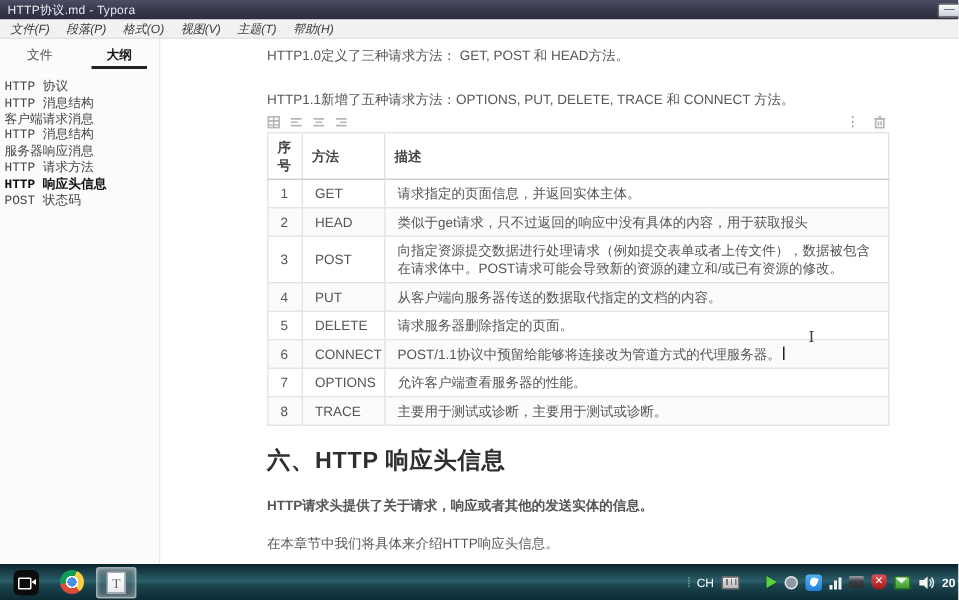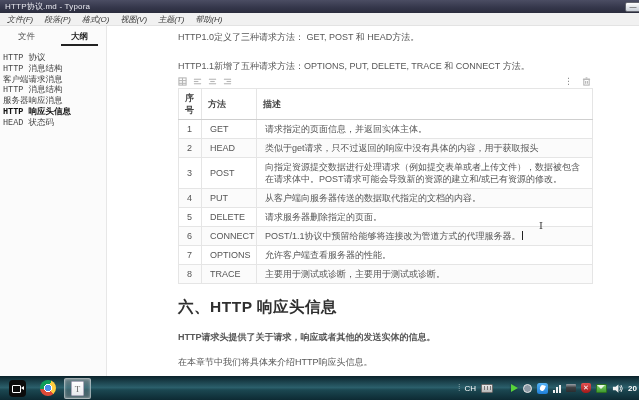--- a/index.html
+++ b/index.html
@@ -112,22 +112,23 @@
       <div class="sb-tabs">
         <div class="sb-tab"><span>文件</span></div>
         <div class="sb-tab active"><span>大纲</span></div>
       </div>
       <div class="outline">
         <div class="outline-item">HTTP 协议</div>
         <div class="outline-item">HTTP 消息结构</div>
         <div class="outline-item">客户端请求消息</div>
         <div class="outline-item">HTTP 消息结构</div>
         <div class="outline-item">服务器响应消息</div>
+        <div class="outline-item">HTTP 请求方法</div>
         <div class="outline-item active">HTTP 响应头信息</div>
-        <div class="outline-item">HEAD 状态码</div>
+        <div class="outline-item">POST 状态码</div>
       </div>
     </div>
 
     <div class="content">
       <p class="p1">HTTP1.0定义了三种请求方法： GET, POST 和 HEAD方法。</p>
       <p class="p2">HTTP1.1新增了五种请求方法：OPTIONS, PUT, DELETE, TRACE 和 CONNECT 方法。</p>
 
       <div class="tbl-toolbar">
         <div class="tt-left">
           <svg class="tt-ic line-ic" viewBox="0 0 10 10">

